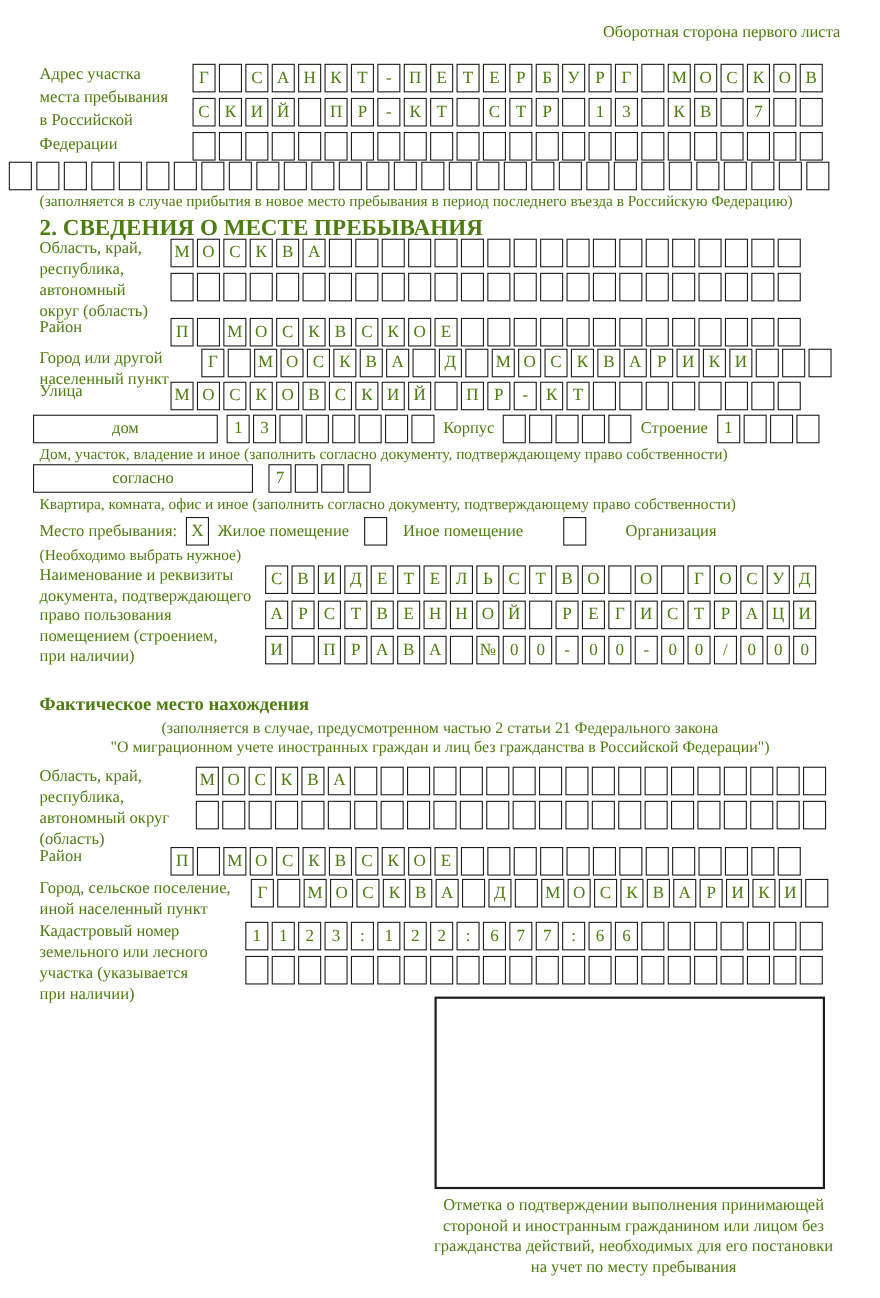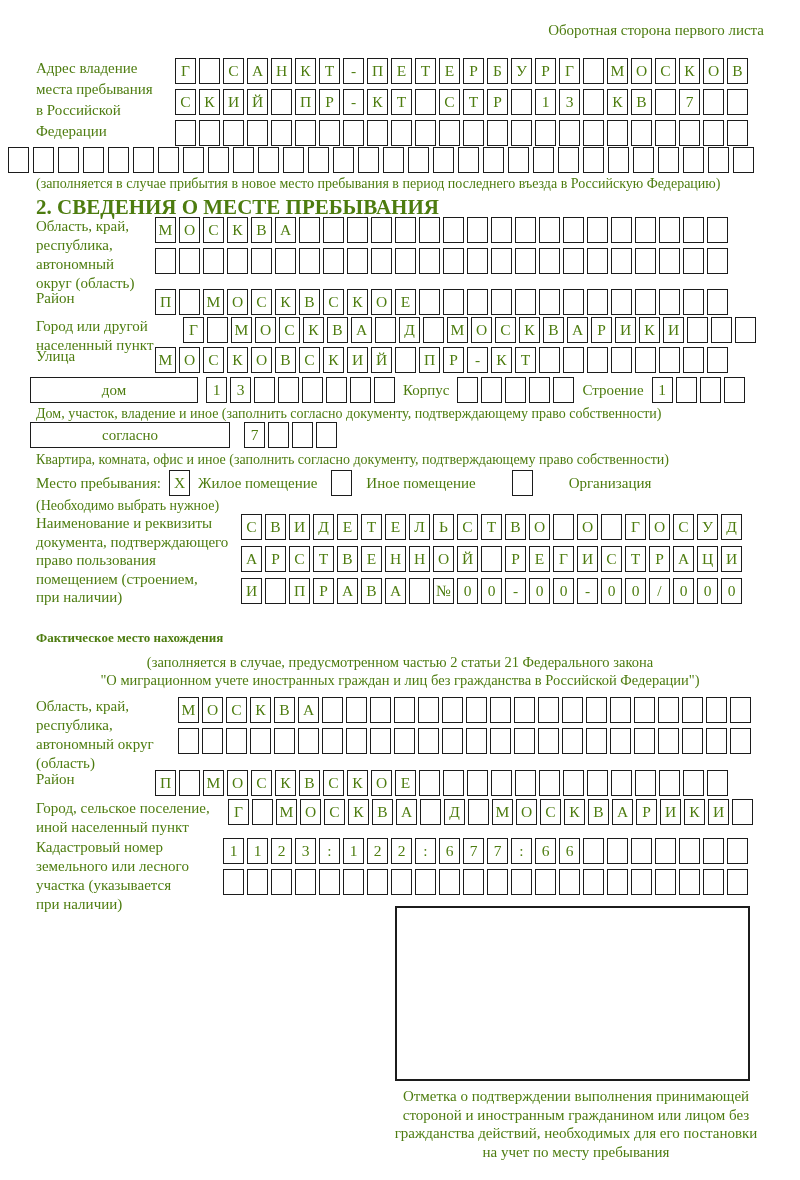--- a/index.html
+++ b/index.html
@@ -5,21 +5,21 @@
   html,body{margin:0;padding:0;background:#fff;}
   .page{
     position:relative;width:800px;height:1180px;background:#fff;overflow:hidden;
     font-family:"Liberation Serif","DejaVu Serif",serif;color:#4d7c0f;
   }
   .abs{position:absolute;left:36px;}
   .w-full{width:728px;}
   .center{text-align:left;}
   .top-note{top:22px;font-size:15px;text-align:right;}
   .h2{font-weight:bold;font-size:21px;}
-  .h3{font-weight:bold;font-size:13px;}
+  .h3{font-weight:bold;font-size:17px;}
   .caption{font-size:14px;}
   .flexrow{display:flex;align-items:flex-start;}
   .label{font-size:15px;line-height:19px;flex:none;}
   .label span{display:block;}
   .lw-a{width:139px;line-height:21px;}
   .lw-b{width:119px;}
   .lw-c{width:147px;}
   .lw-doc{width:205px;line-height:18.5px;}
   .lw-fo{width:142px;}
   .lw-fg{width:192px;}
@@ -51,21 +51,21 @@
 </style>
 </head>
 <body>
 
 <div class="page">
 
   <div class="abs w-full top-note">Оборотная сторона первого листа</div>
 
   <div class="abs flexrow" style="top:58px;">
     <div class="label lw-a">
-      <span>Адрес владение</span>
+      <span>Адрес участка</span>
       <span>места пребывания</span>
       <span>в Российской</span>
       <span>Федерации</span>
     </div>
     <div class="rows g5">
       <div class="boxrow">
           <span class="cell filled">Г</span>
           <span class="cell"></span>
           <span class="cell filled">С</span>
           <span class="cell filled">А</span>

